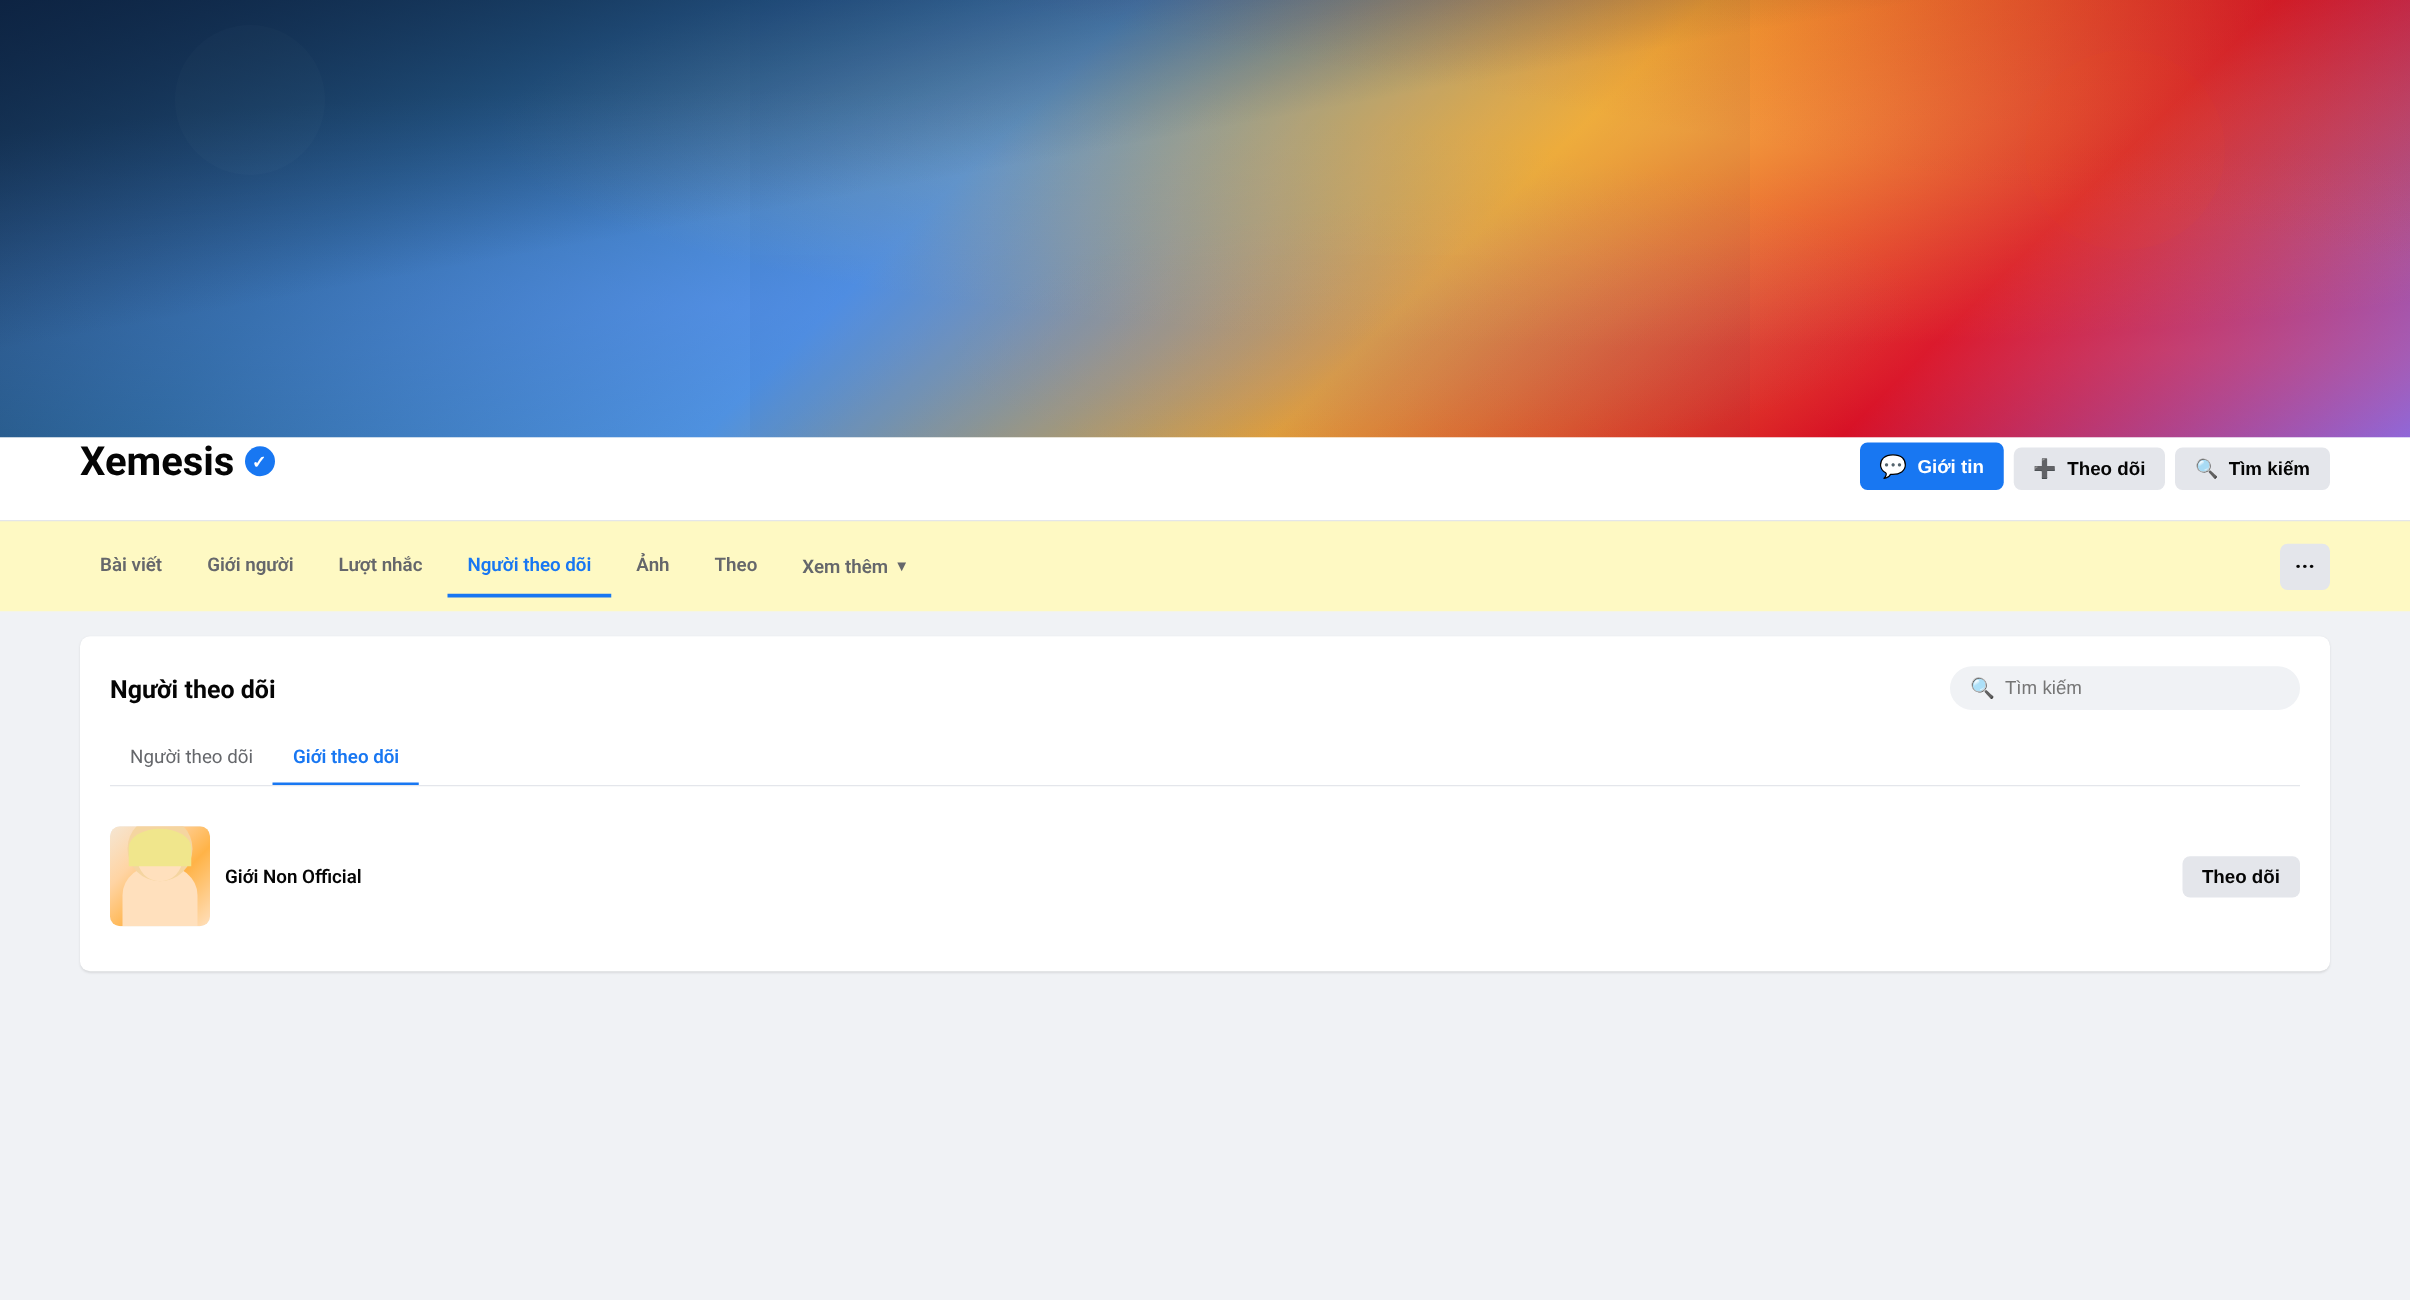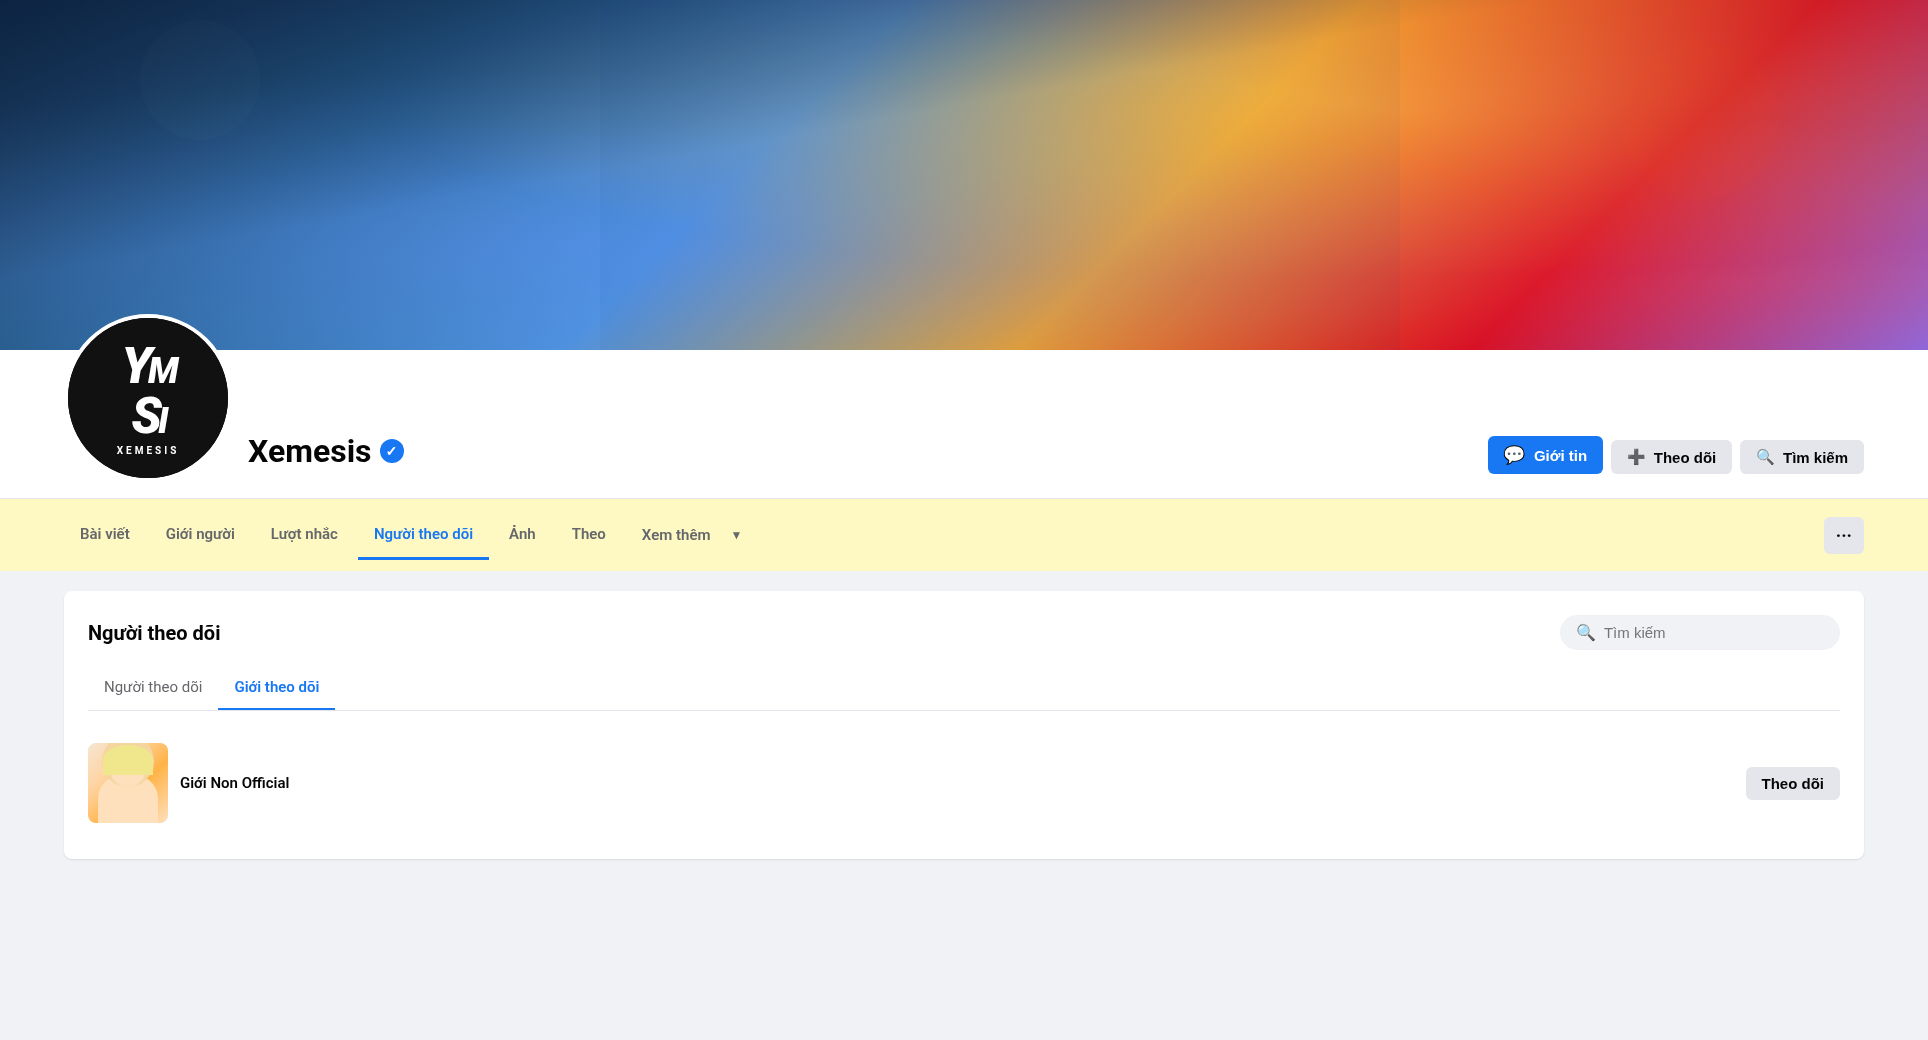--- a/index.html
+++ b/index.html
@@ -187,21 +187,21 @@
       font-weight: 600;
       white-space: nowrap;
     }
     .nav-tab.active {
       color: #1877f2;
       border-bottom: 3px solid #1877f2;
     }
     .nav-tab-more {
       display: flex;
       align-items: center;
-      gap: 20px;
+      gap: 5px;
       padding: 27px 16px;
       font-size: 15px;
       color: #65676b;
       cursor: pointer;
       font-weight: 600;
     }
     .nav-tab-spacer { flex: 1; }
     .nav-tab-dots {
       padding: 8px 12px;
       background: #e4e6eb;
@@ -367,31 +367,20 @@
   <svg style="position:absolute;inset:0;width:100%;height:100%;opacity:0.15">
     <circle cx="200" cy="80" r="60" fill="#fff" opacity="0.1"></circle>
     <circle cx="1700" cy="120" r="80" fill="#ff6600" opacity="0.2"></circle>
     <rect x="600" y="0" width="800" height="350" fill="rgba(0,50,120,0.3)"></rect>
   </svg>
 </div>
 
 <div class="profile-section">
   <div class="profile-info-row">
 
-    <div class="avatar-wrapper">
-      <div class="avatar-circle">
-        <div class="avatar-inner">
-          <div class="avatar-logo" style="font-size:42px;line-height:1.1">
-            <span style="font-size:50px;display:block;line-height:1">Y<span style="font-size:36px">M</span></span>
-            <span style="font-size:50px;display:block;line-height:1">S<span style="font-size:36px">I</span></span>
-          </div>
-          <div class="avatar-subtitle">XEMESIS</div>
-        </div>
-      </div>
-    </div>
 
     <div class="profile-name-area">
       <div class="profile-name-row">
         <span class="profile-name">Xemesis</span>
         <div class="verified-badge">✓</div>
       </div>
     </div>
 
     <div class="profile-actions">
       <button class="btn-primary">

